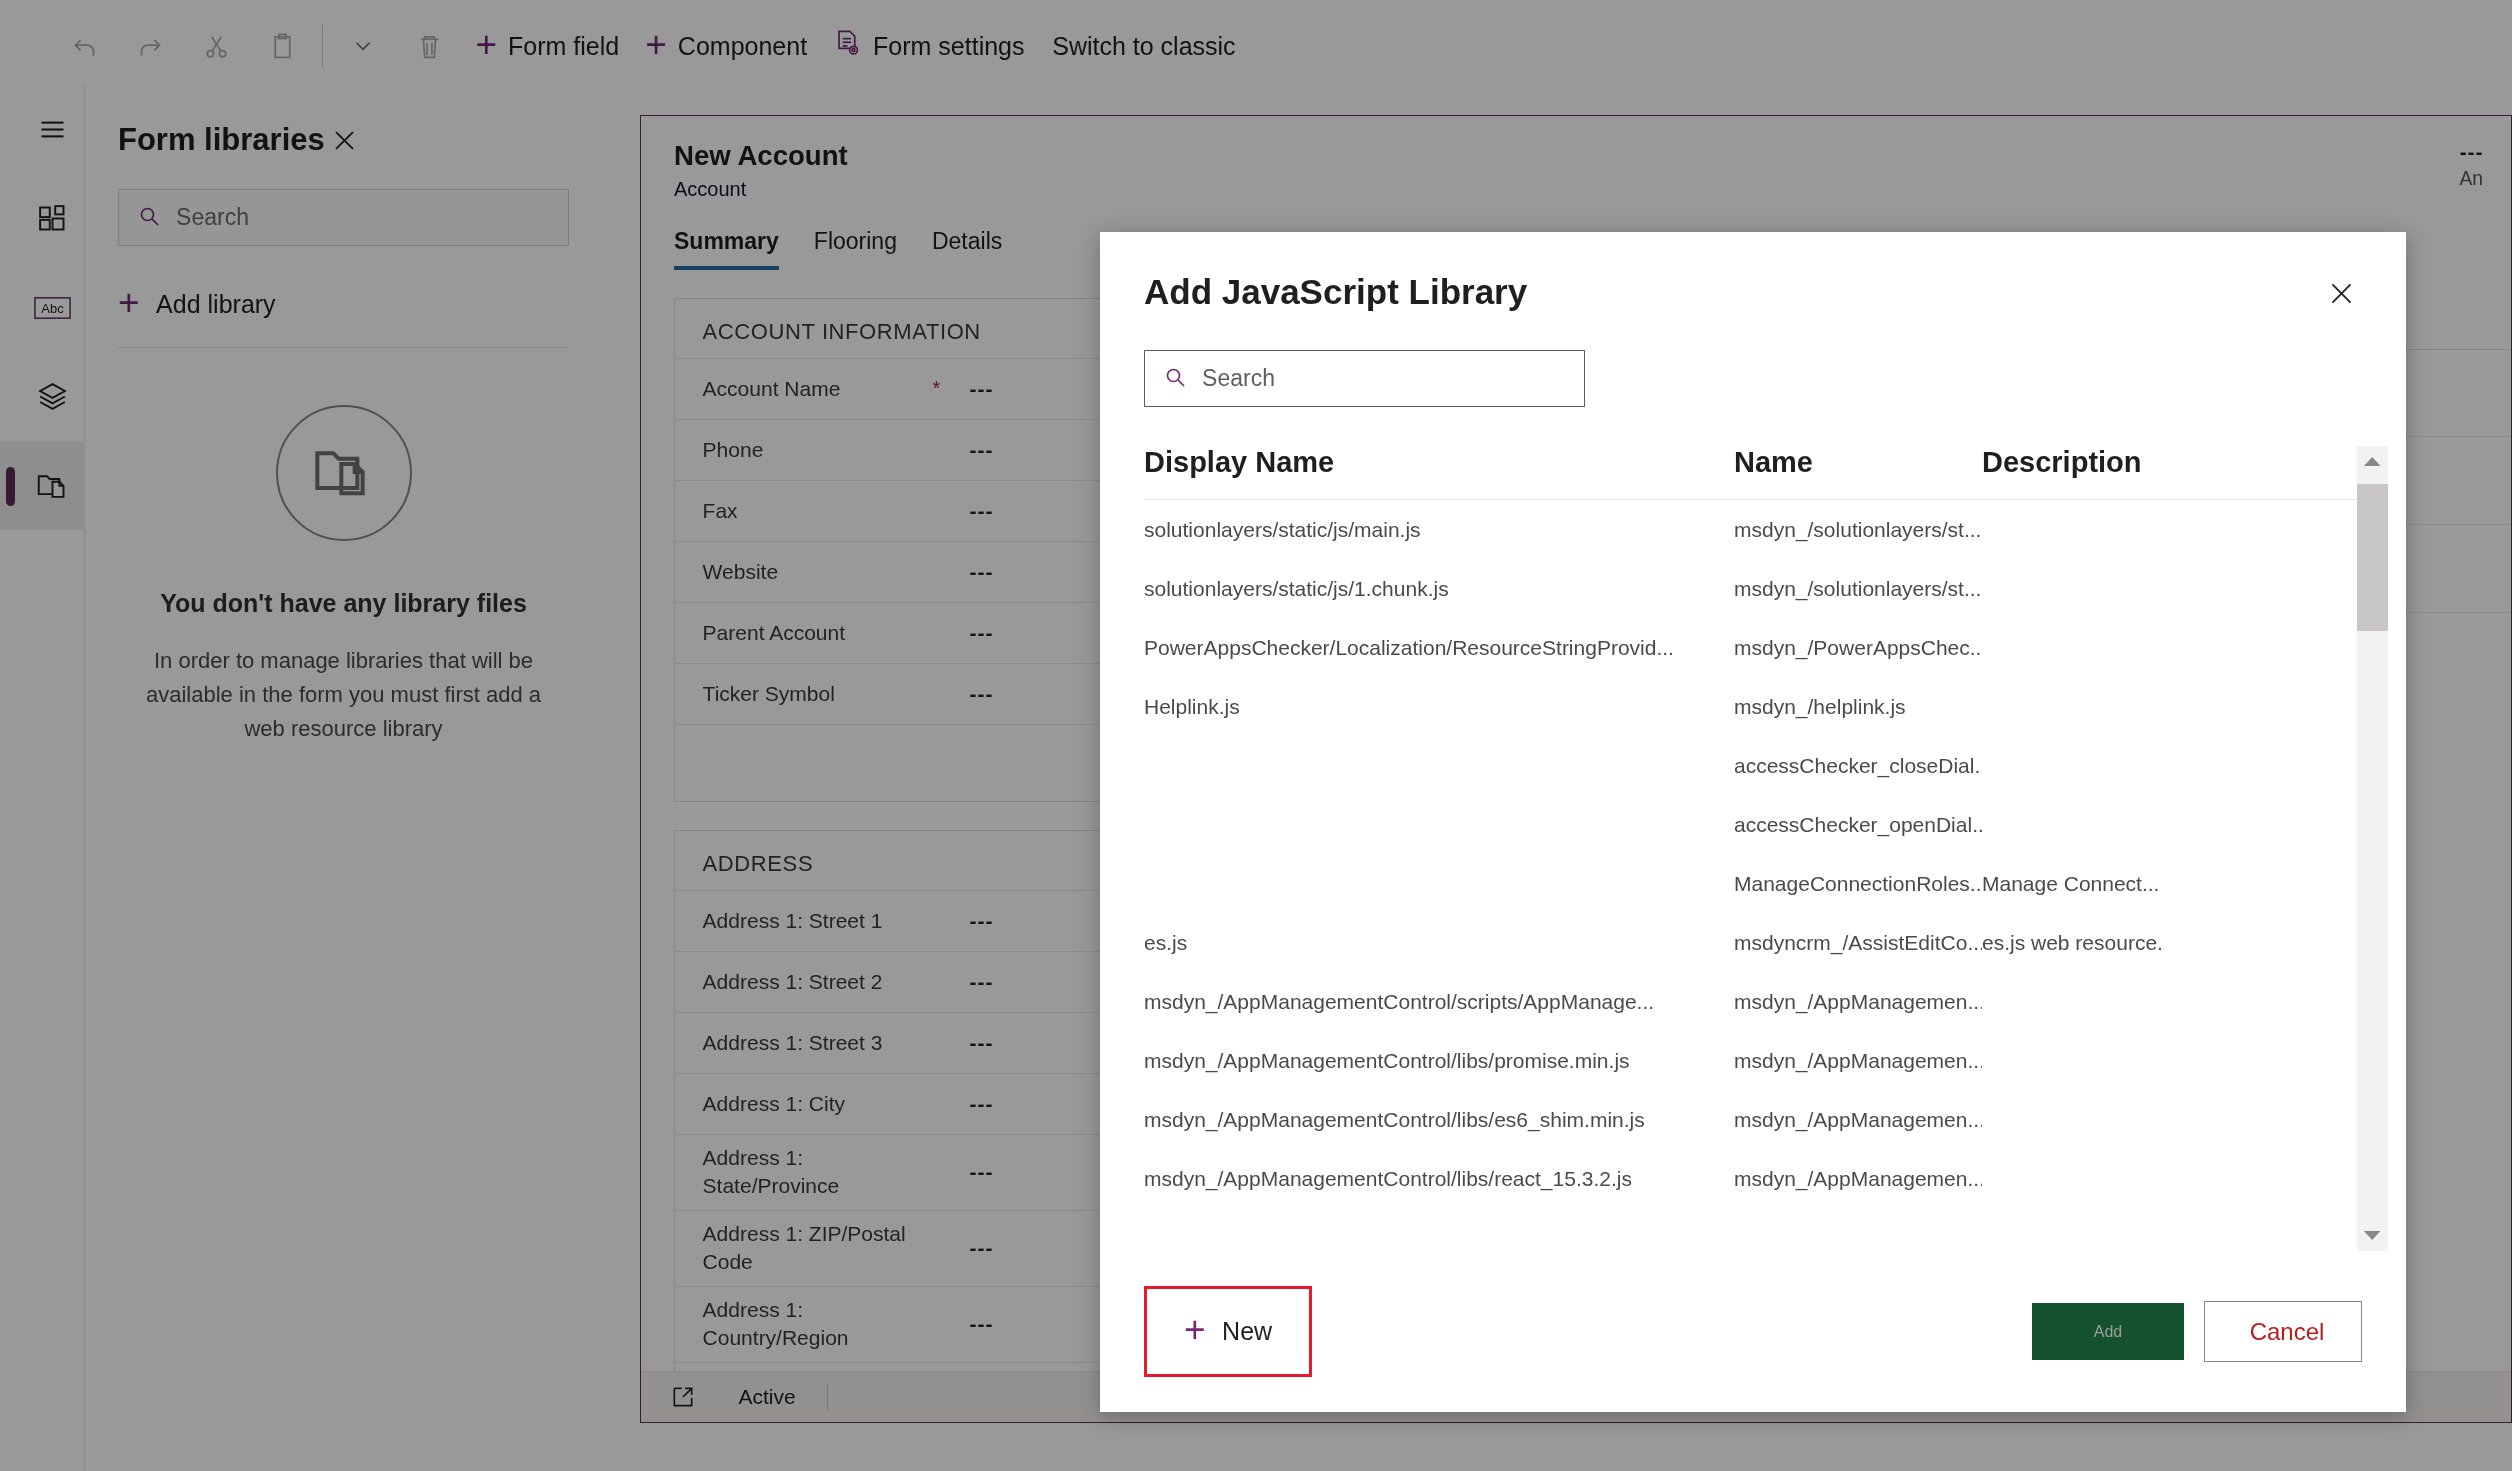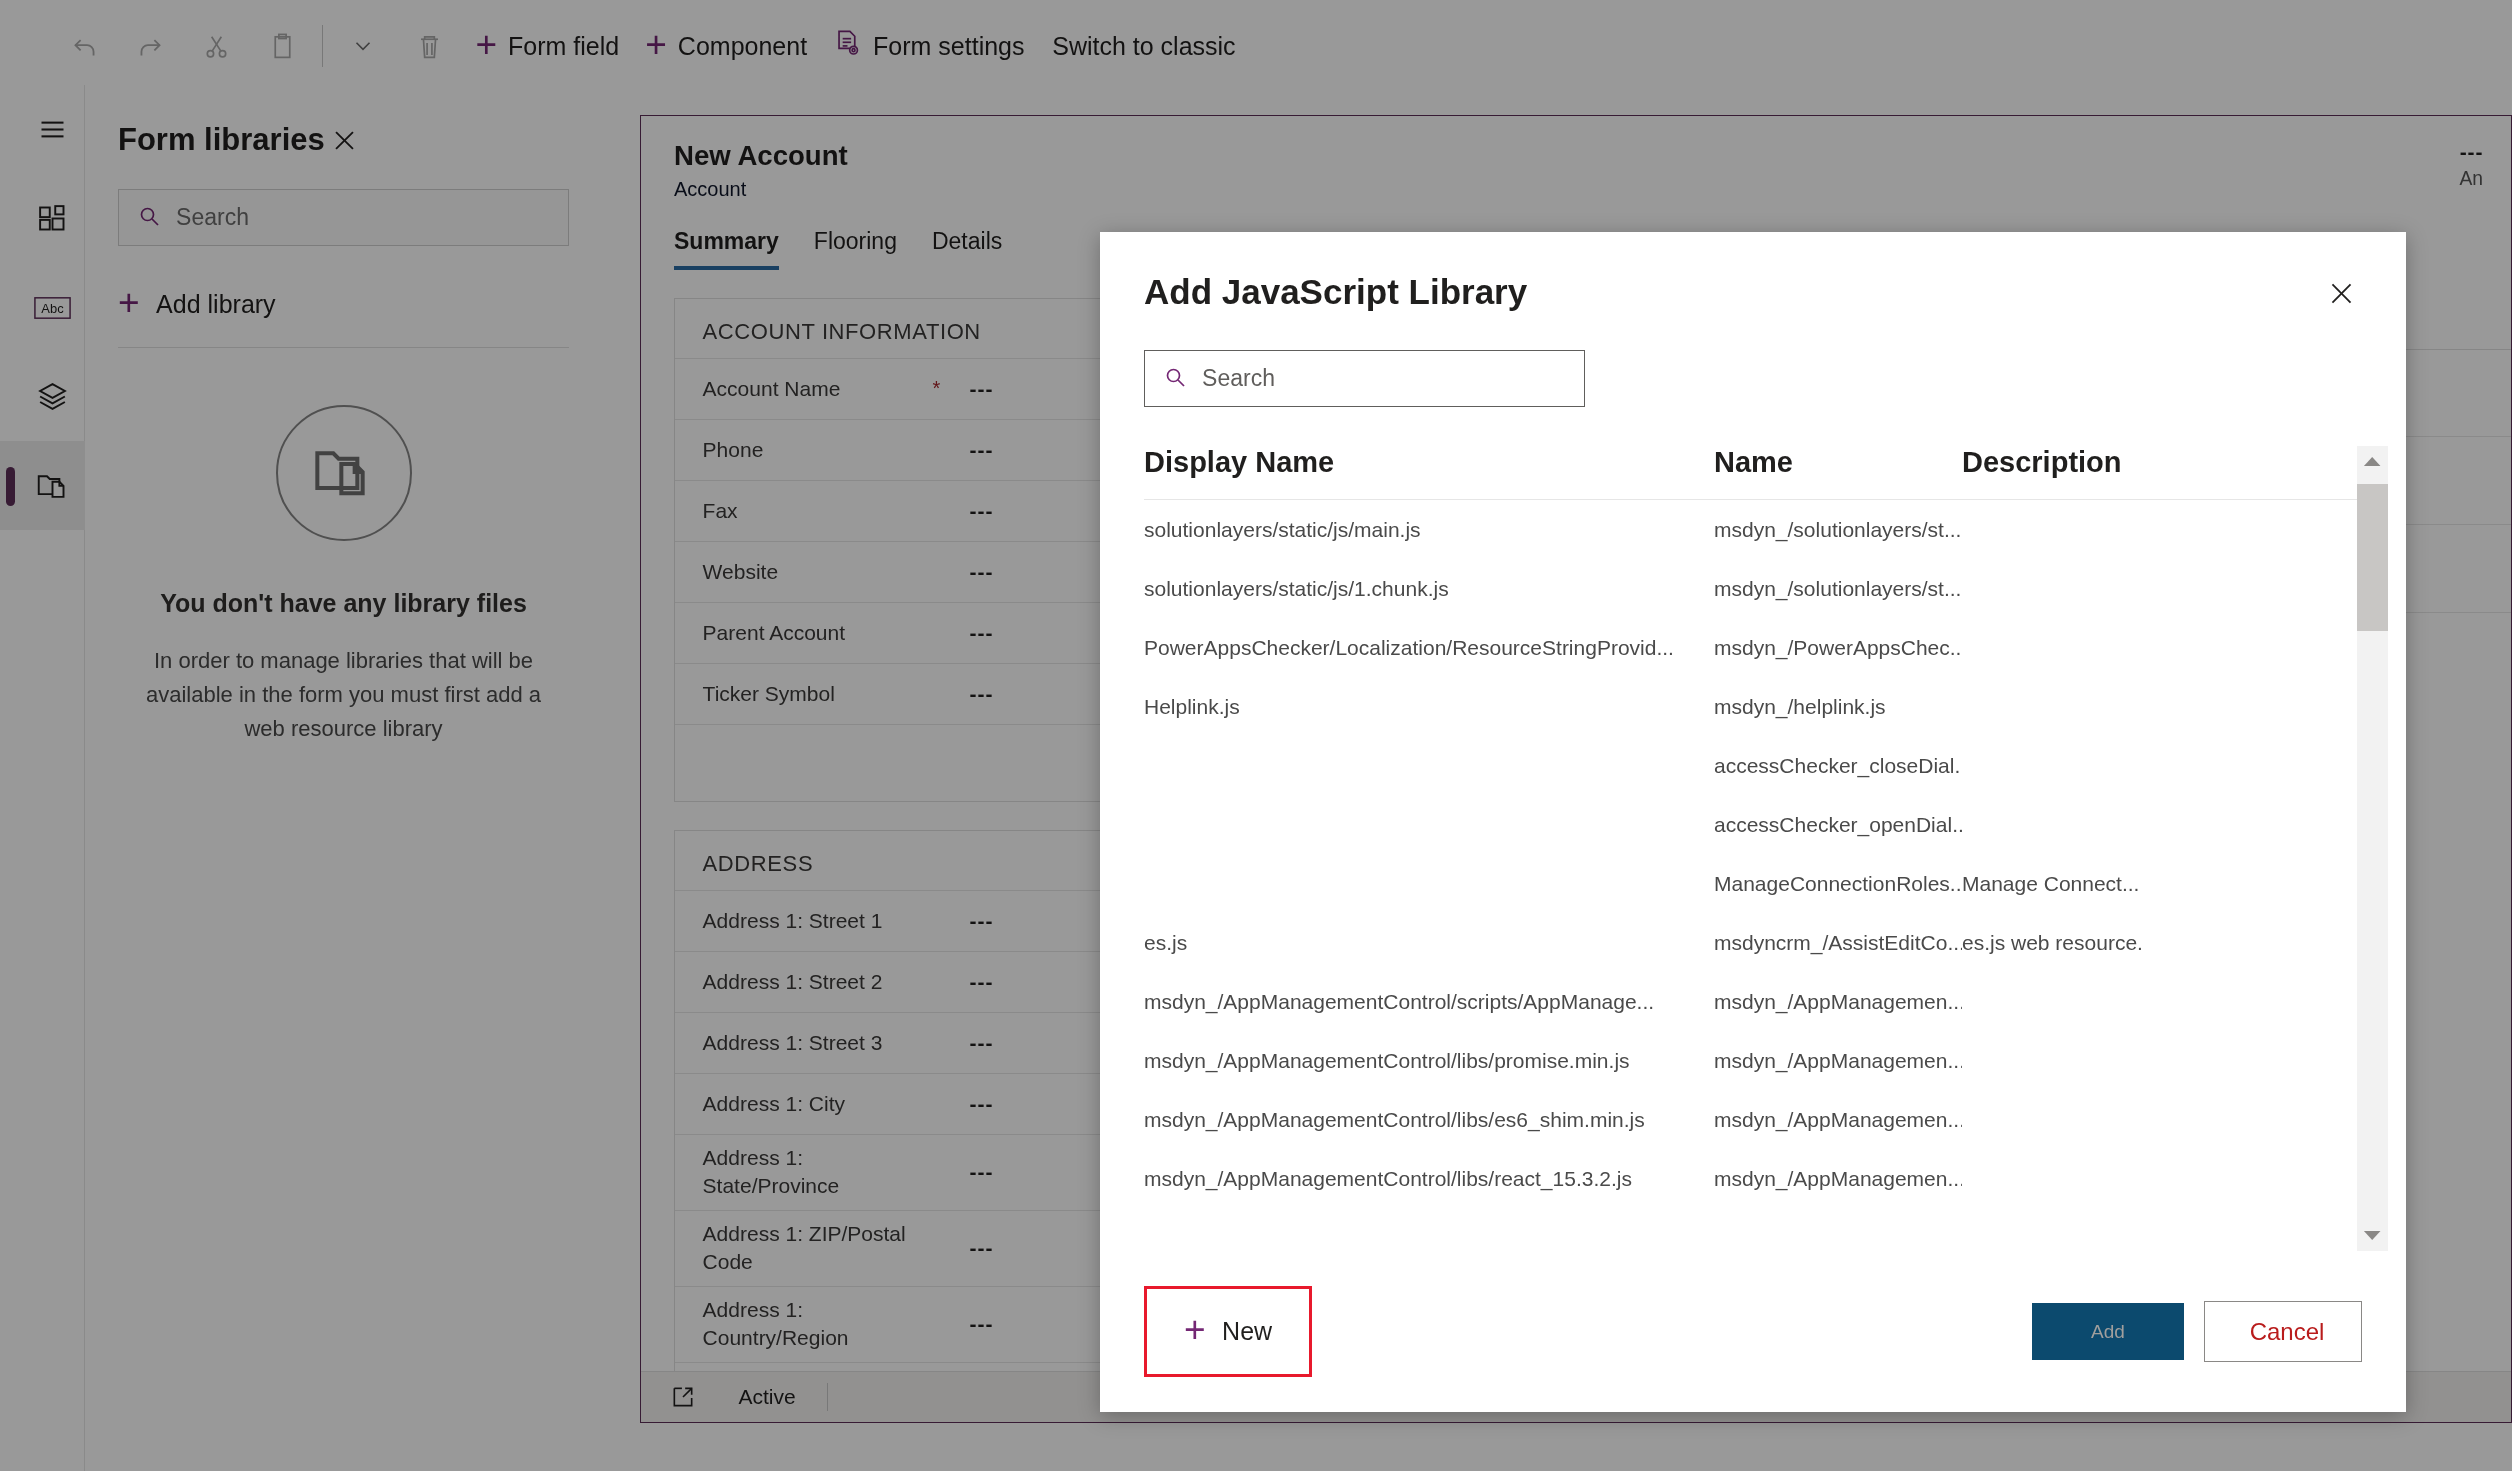--- a/index.html
+++ b/index.html
@@ -230,21 +230,21 @@
     flex: 1;
     padding-left: 44px;
   }
   #dlg-thead {
     display:flex; padding-bottom: 20px;
     border-bottom: 0.9px solid #e6e6e6;
     padding-right: 18.4px;
   }
   .th { font-size: 29px; color: #201f1e; font-weight: 700; }
   .col-display { width: 570px; }
-  .col-name { width: 248px; }
+  .col-name { width: 248px; margin-left: 20px; }
   .col-desc { width: 220px; }
   .dlg-row {
     display:flex; align-items:center; height: 59px;
   }
   .dlg-row .td { font-size: 21px; color:#4a4a4a; overflow:hidden; white-space:nowrap;}
   .dlg-row .td.col-display { width: 570px; }
   .dlg-row .td.col-name { width: 248px; }
   .dlg-row .td.col-desc { width: 220px; }
 
   
@@ -280,23 +280,23 @@
     display:flex; align-items:center; gap: 16.5px;
     font-size: 25px; color:#201f1e;
     background: #fff;
   }
   #dlg-foot-right {
     position:absolute; right: 44px;
     display:flex; gap: 20px; align-items:center;
   }
   #dlg-add {
     width: 152px; height: 57px;
-    background: #0c4a6e; color: #a19f9d;
+    background: #14532d; color: #a19f9d;
     display:flex; align-items:center; justify-content:center;
-    font-size: 19px;
+    font-size: 16px;
   }
   #dlg-cancel {
     width: 158px; height: 61px;
     background: #ffffff; color:#b91c1c;
     border: 1.8px solid #8a8886;
     display:flex; align-items:center; justify-content:center;
     font-size: 24px;
     padding-left: 8px;
   }
 </style>

